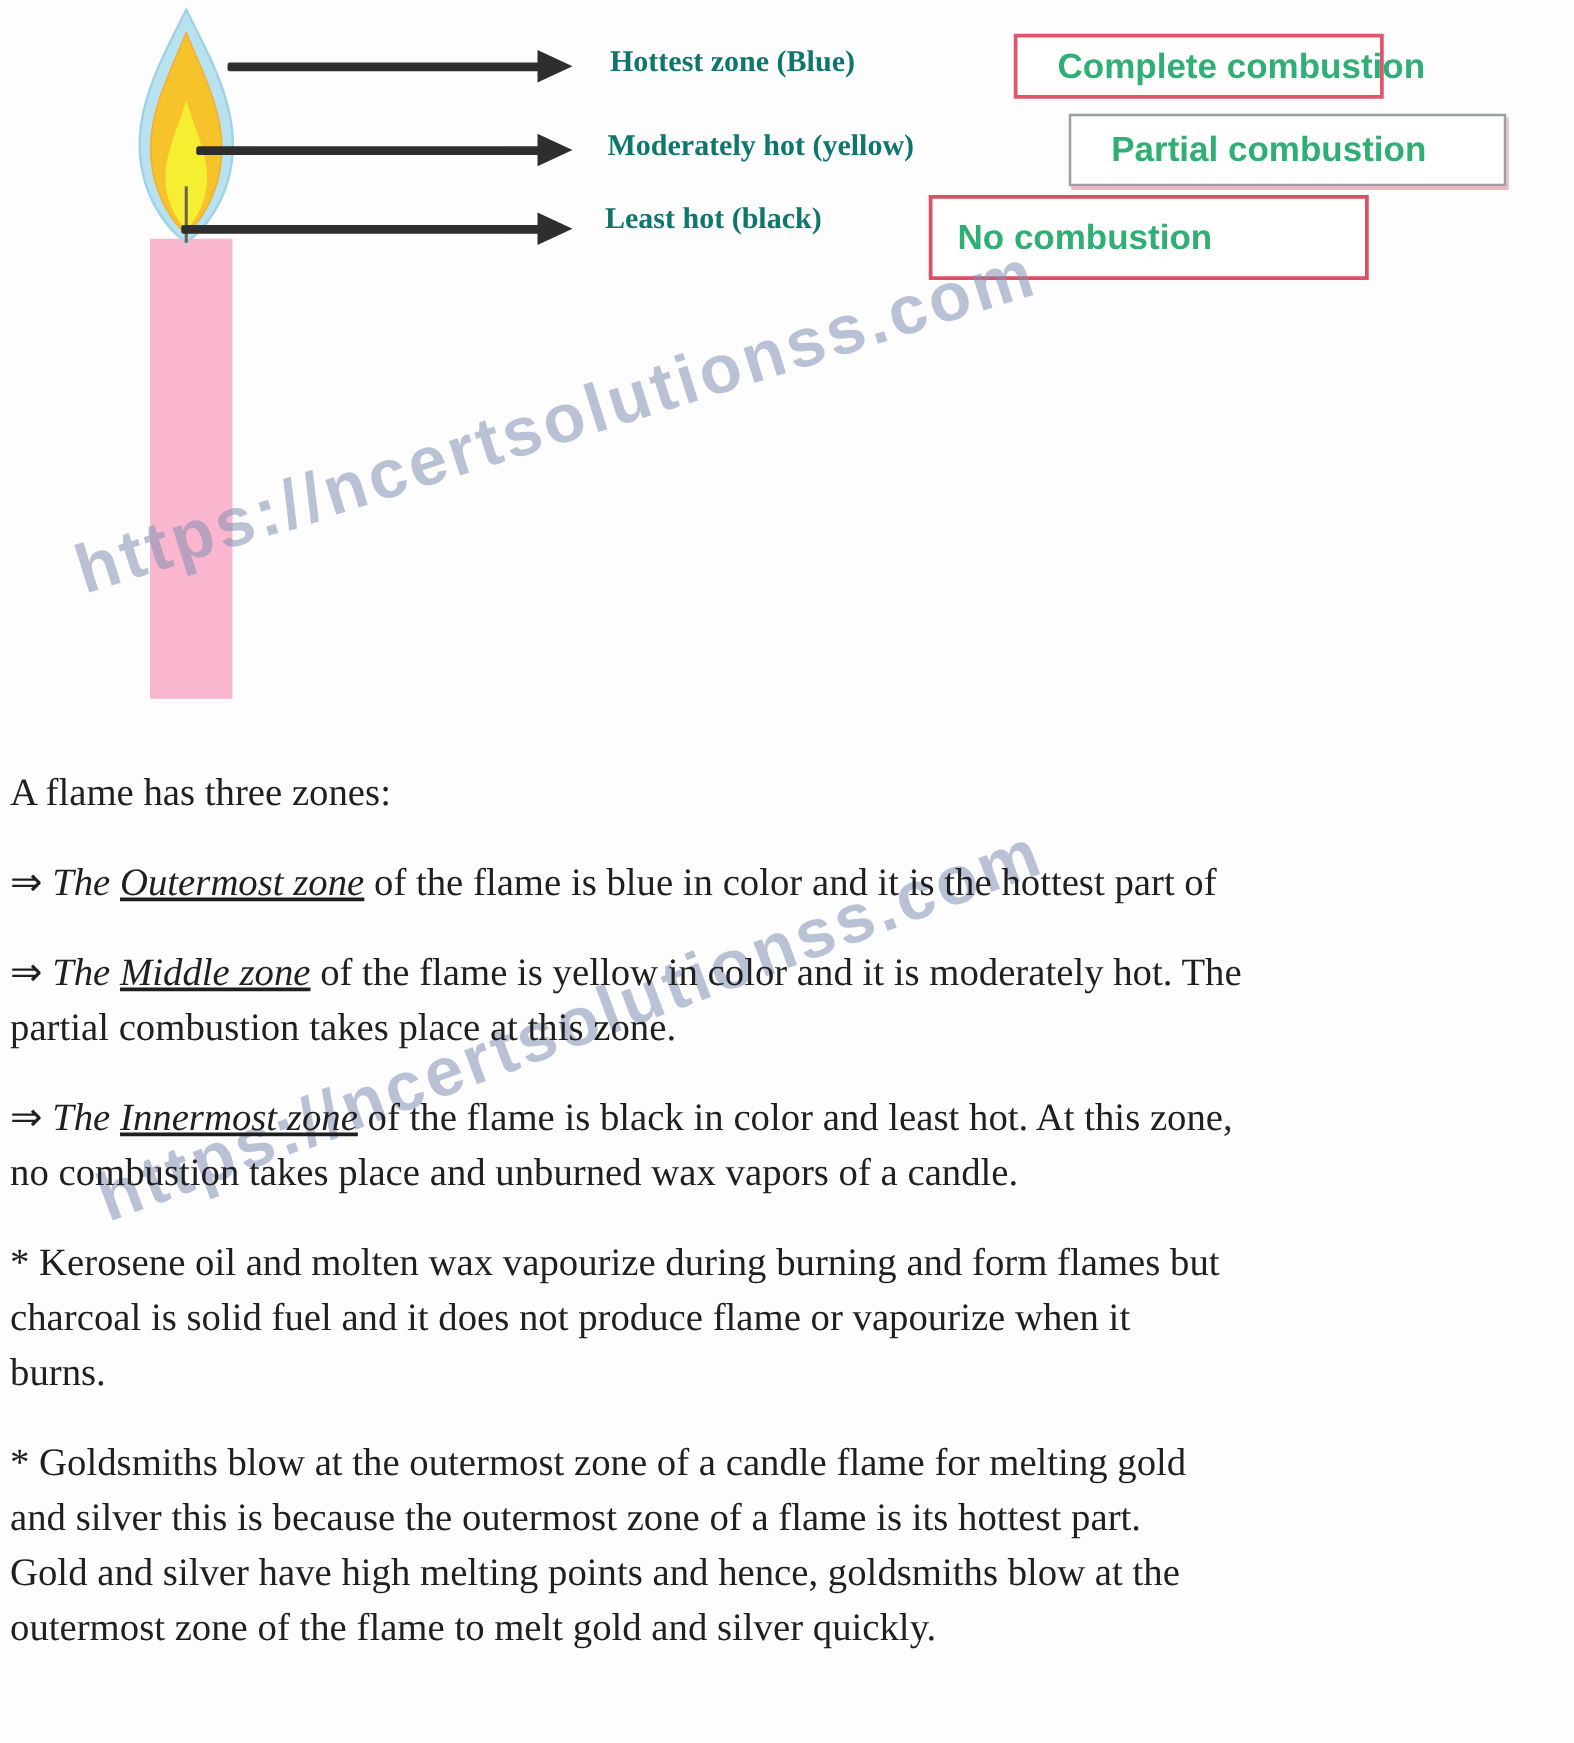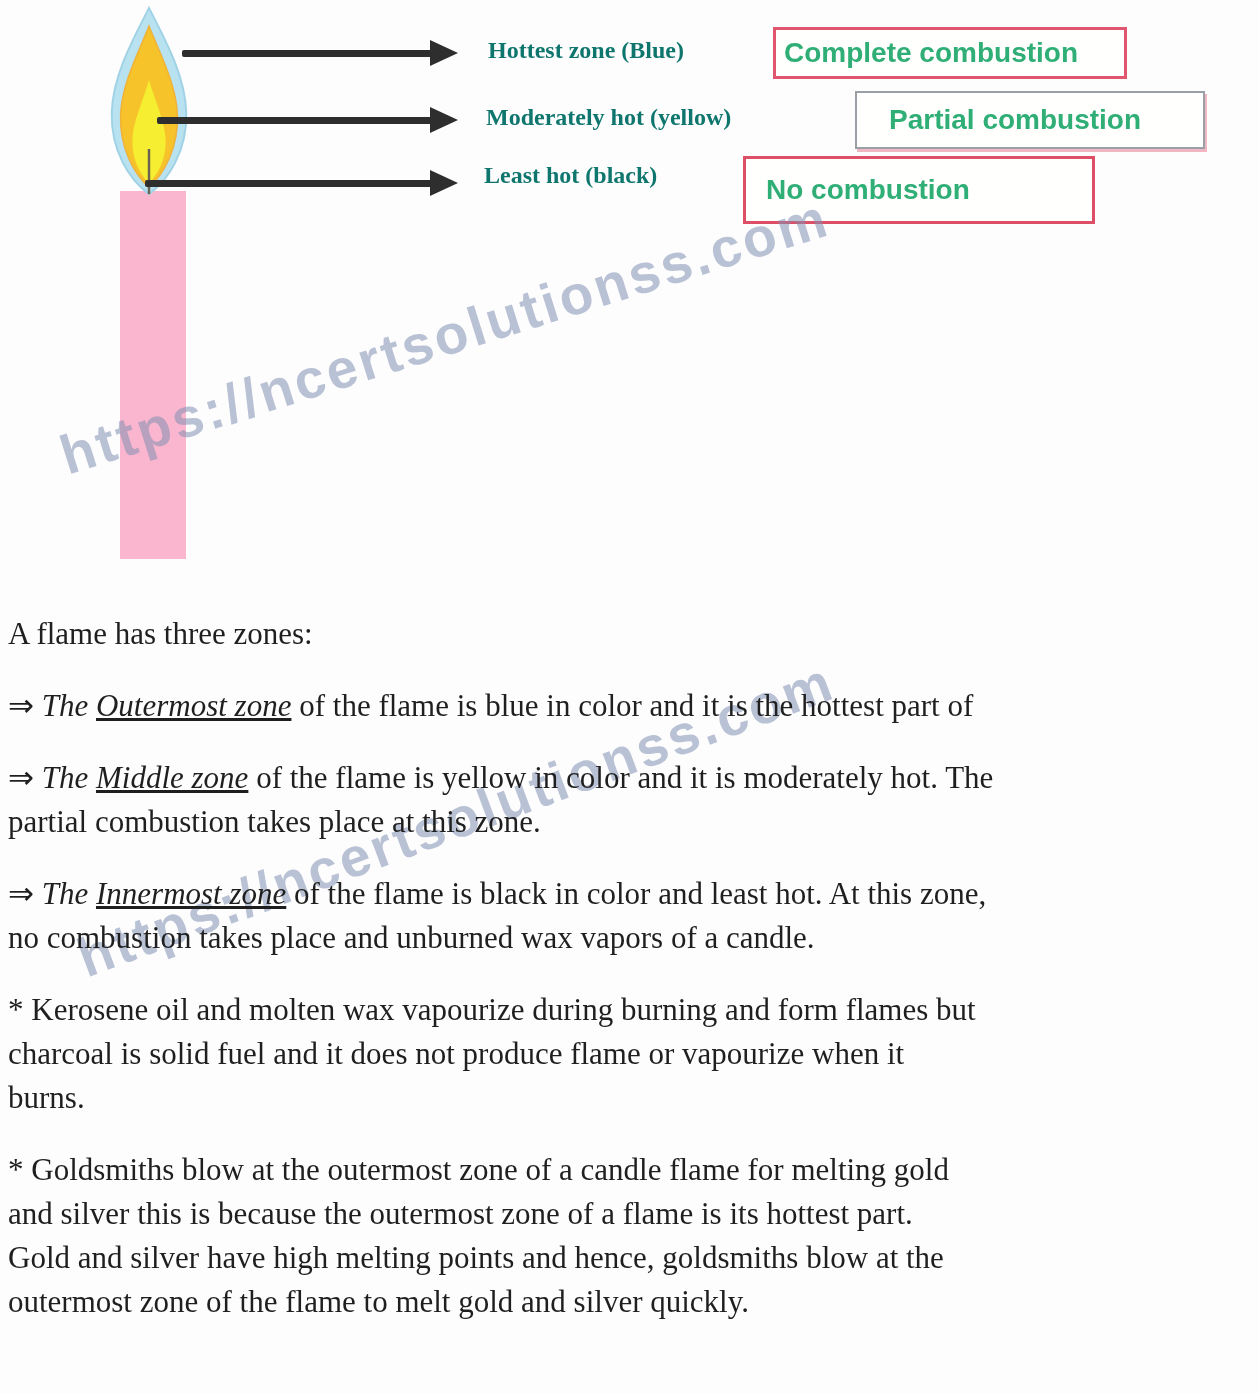--- a/index.html
+++ b/index.html
@@ -79,21 +79,21 @@
     display: flex;
     align-items: center;
     font-family: "Liberation Sans", sans-serif;
     font-weight: bold;
     font-size: 28px;
     color: #2fae76;
     background: #fffffe;
     white-space: nowrap;
     box-sizing: border-box;
   }
-  .cb1 { left: 773px; top: 27px;  width: 354px; height: 52px; border: 3px solid #e0566f; padding-left: 8px; }
+  .cb1 { left: 811px; top: 27px;  width: 296px; height: 52px; border: 3px solid #e0566f; padding-left: 32px; }
   .cb2 { left: 855px; top: 91px;  width: 350px; height: 58px; border: 2px solid #9aa0a6;
          box-shadow: 2px 3px 0 rgba(224, 96, 122, 0.45); padding-left: 32px; }
   .cb3 { left: 743px; top: 156px; width: 352px; height: 68px; border: 3px solid #dd4f66; padding-left: 20px; }
 
   
   .content {
     position: absolute;
     left: 8px; top: 612px;
     width: 1244px;
     font-size: 31px;

